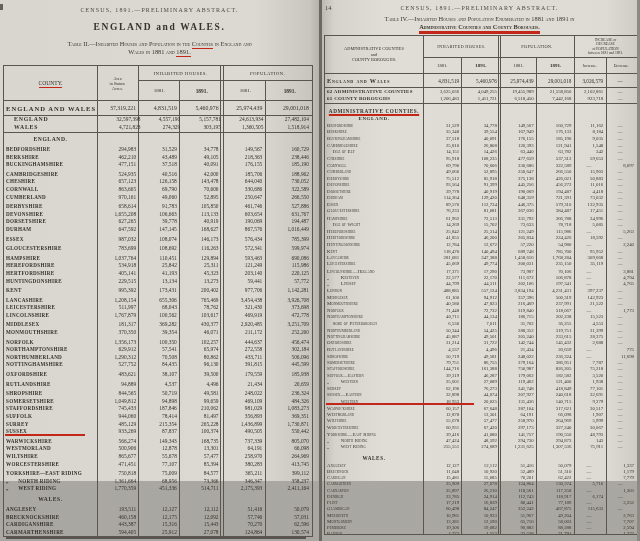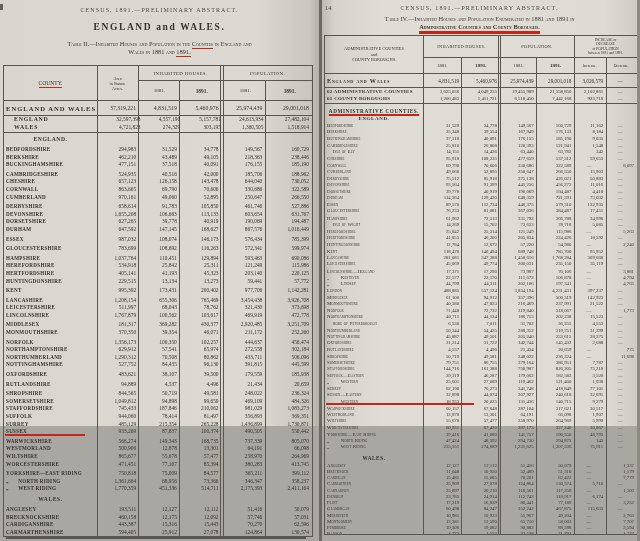--- a/index.html
+++ b/index.html
@@ -1,17 +1,17 @@
 <!DOCTYPE html>
 <html><head>
 <meta charset="utf-8">
 <style>
   html,body{margin:0;padding:0;width:640px;height:541px;overflow:hidden;
     background:#a9a7a1;font-family:"Liberation Serif","DejaVu Serif",serif;color:#35322c;}
-  .page{position:absolute;top:0;height:426px;}
+  .page{position:absolute;top:0;height:481px;}
   #left-page{left:0;width:319px;background:linear-gradient(90deg,#d9d6cf 0%,#dcd9d2 80%,#c9c6bf 97%,#b5b2ab 100%);}
   #right-page{left:322px;width:315px;background:linear-gradient(90deg,#bdbab3 0%,#d6d3cc 4%,#e0ddd6 20%,#deDBd4 90%,#cfccc5 100%);}
   .seam{position:absolute;left:319px;top:0;width:3px;height:541px;background:#6b6962;}
   .right-edge{position:absolute;left:637px;top:0;width:3px;height:541px;background:#8d8a84;}
   .page-hdr{position:absolute;left:0;right:0;text-align:center;font-size:6px;letter-spacing:1.1px;color:#4c4942;font-variant:small-caps;}
   .page-num{position:absolute;font-size:6.5px;color:#44413b;}
   .main-title{position:absolute;left:0;right:0;text-align:center;font-weight:bold;font-size:9.5px;letter-spacing:1.6px;}
   .tbl-title{position:absolute;left:0;right:0;text-align:center;font-variant:small-caps;font-size:6.4px;line-height:8px;color:#3a372f;}
   .red-w{border-bottom:1.5px solid #c2271a;padding-bottom:.5px;}
   .thick-red{border-bottom:3.5px solid #c2271a;padding-bottom:1px;font-weight:bold;}

